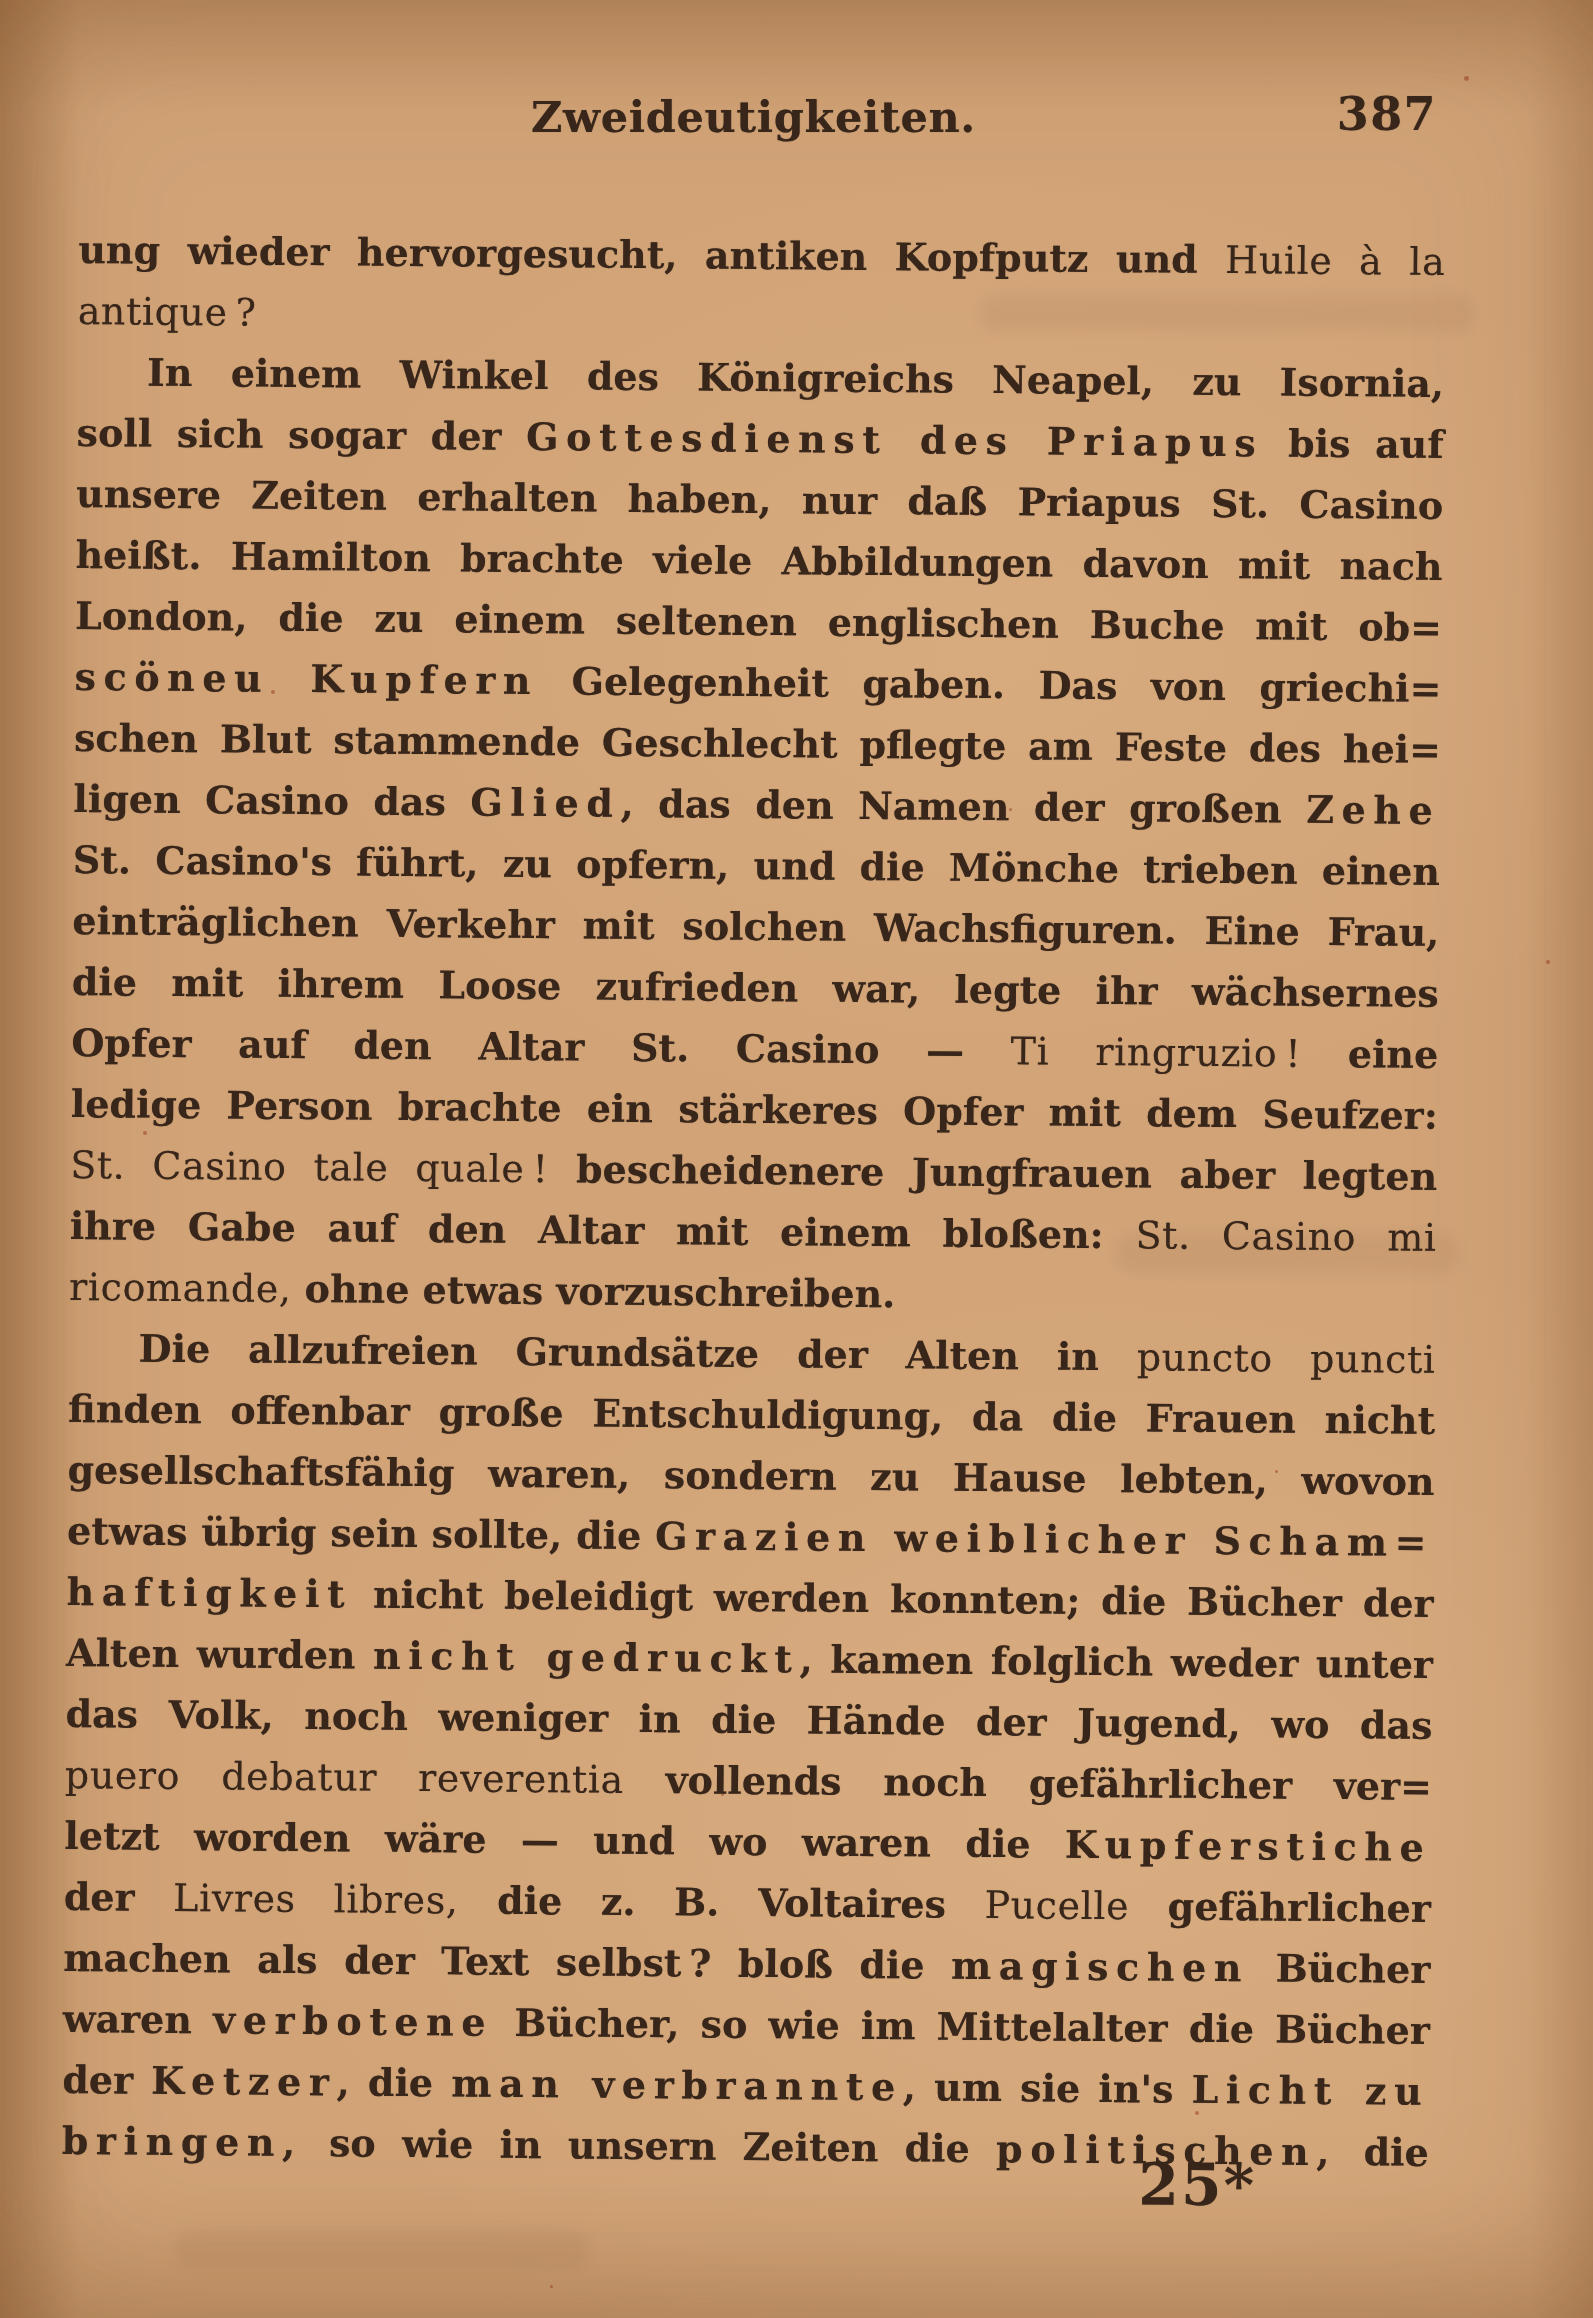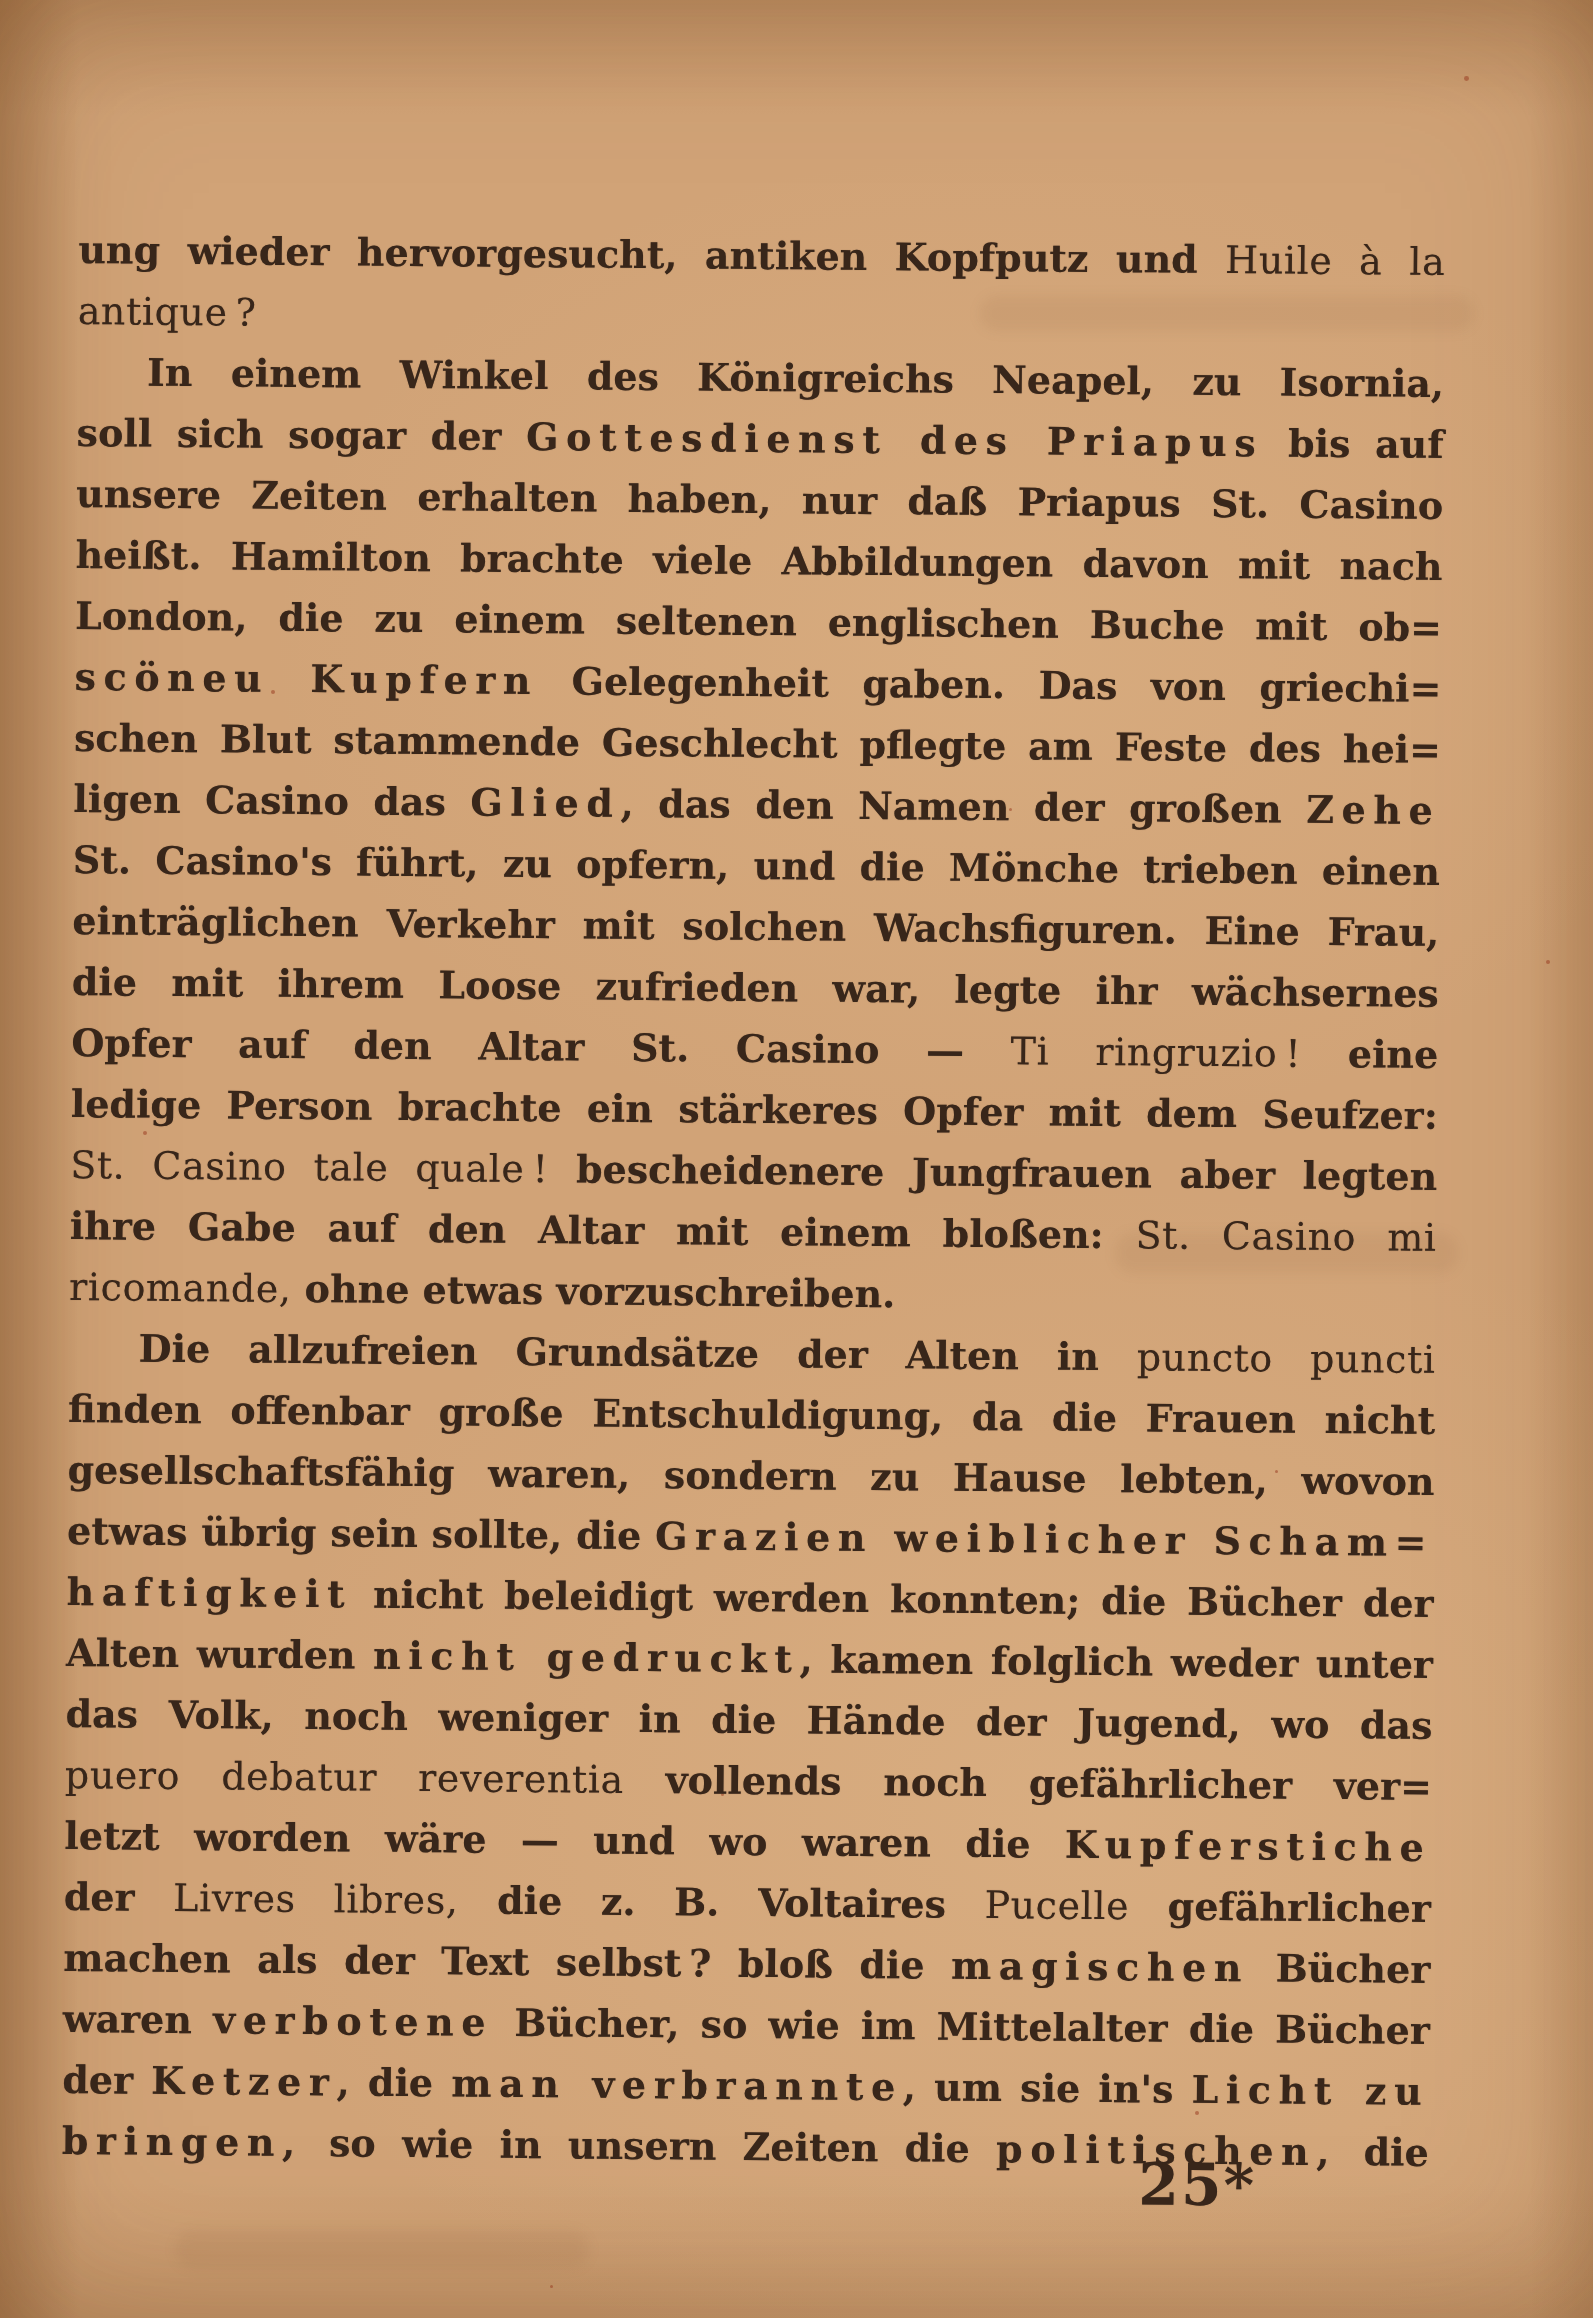--- a/index.html
+++ b/index.html
@@ -71,20 +71,24 @@
   <div class="speck" style="left:1464px; top:76px; width:4.8px; height:4.8px;"></div>
   <div class="speck" style="left:271px; top:690px; width:4px; height:4px;"></div>
   <div class="speck" style="left:1009px; top:808px; width:3.2px; height:3.2px;"></div>
   <div class="speck" style="left:143px; top:1131px; width:4px; height:4px;"></div>
   <div class="speck" style="left:1275px; top:1470px; width:3.2px; height:3.2px;"></div>
   <div class="speck" style="left:721px; top:1793px; width:3.2px; height:3.2px;"></div>
   <div class="speck" style="left:1195px; top:2111px; width:4px; height:4px;"></div>
   <div class="speck" style="left:550px; top:2285px; width:3.2px; height:3.2px;"></div>
   <div class="speck" style="left:1546px; top:960px; width:4px; height:4px;"></div>
 
+  <div class="header">
+    <div class="running-title">Zweideutigkeiten.</div>
+    <div class="page-number">387</div>
+  </div>
 
   <div class="text-block">
 
     <div class="line"><span class="fraktur">ung wieder hervorgesucht, antiken Kopfputz und </span><span class="latin">Huile à la</span></div>
       <div class="line no-just"><span class="latin">antique ?</span></div>
       <div class="line indent"><span class="fraktur">In einem Winkel des Königreichs Neapel, zu Isornia,</span></div>
       <div class="line"><span class="fraktur">soll sich sogar der </span><span class="fraktur sperr">Gottesdienst des Priapus</span><span class="fraktur"> bis auf</span></div>
       <div class="line"><span class="fraktur">unsere Zeiten erhalten haben, nur daß Priapus St. Casino</span></div>
       <div class="line"><span class="fraktur">heißt. Hamilton brachte viele Abbildungen davon mit nach</span></div>
       <div class="line"><span class="fraktur">London, die zu einem seltenen englischen Buche mit ob=</span></div>

